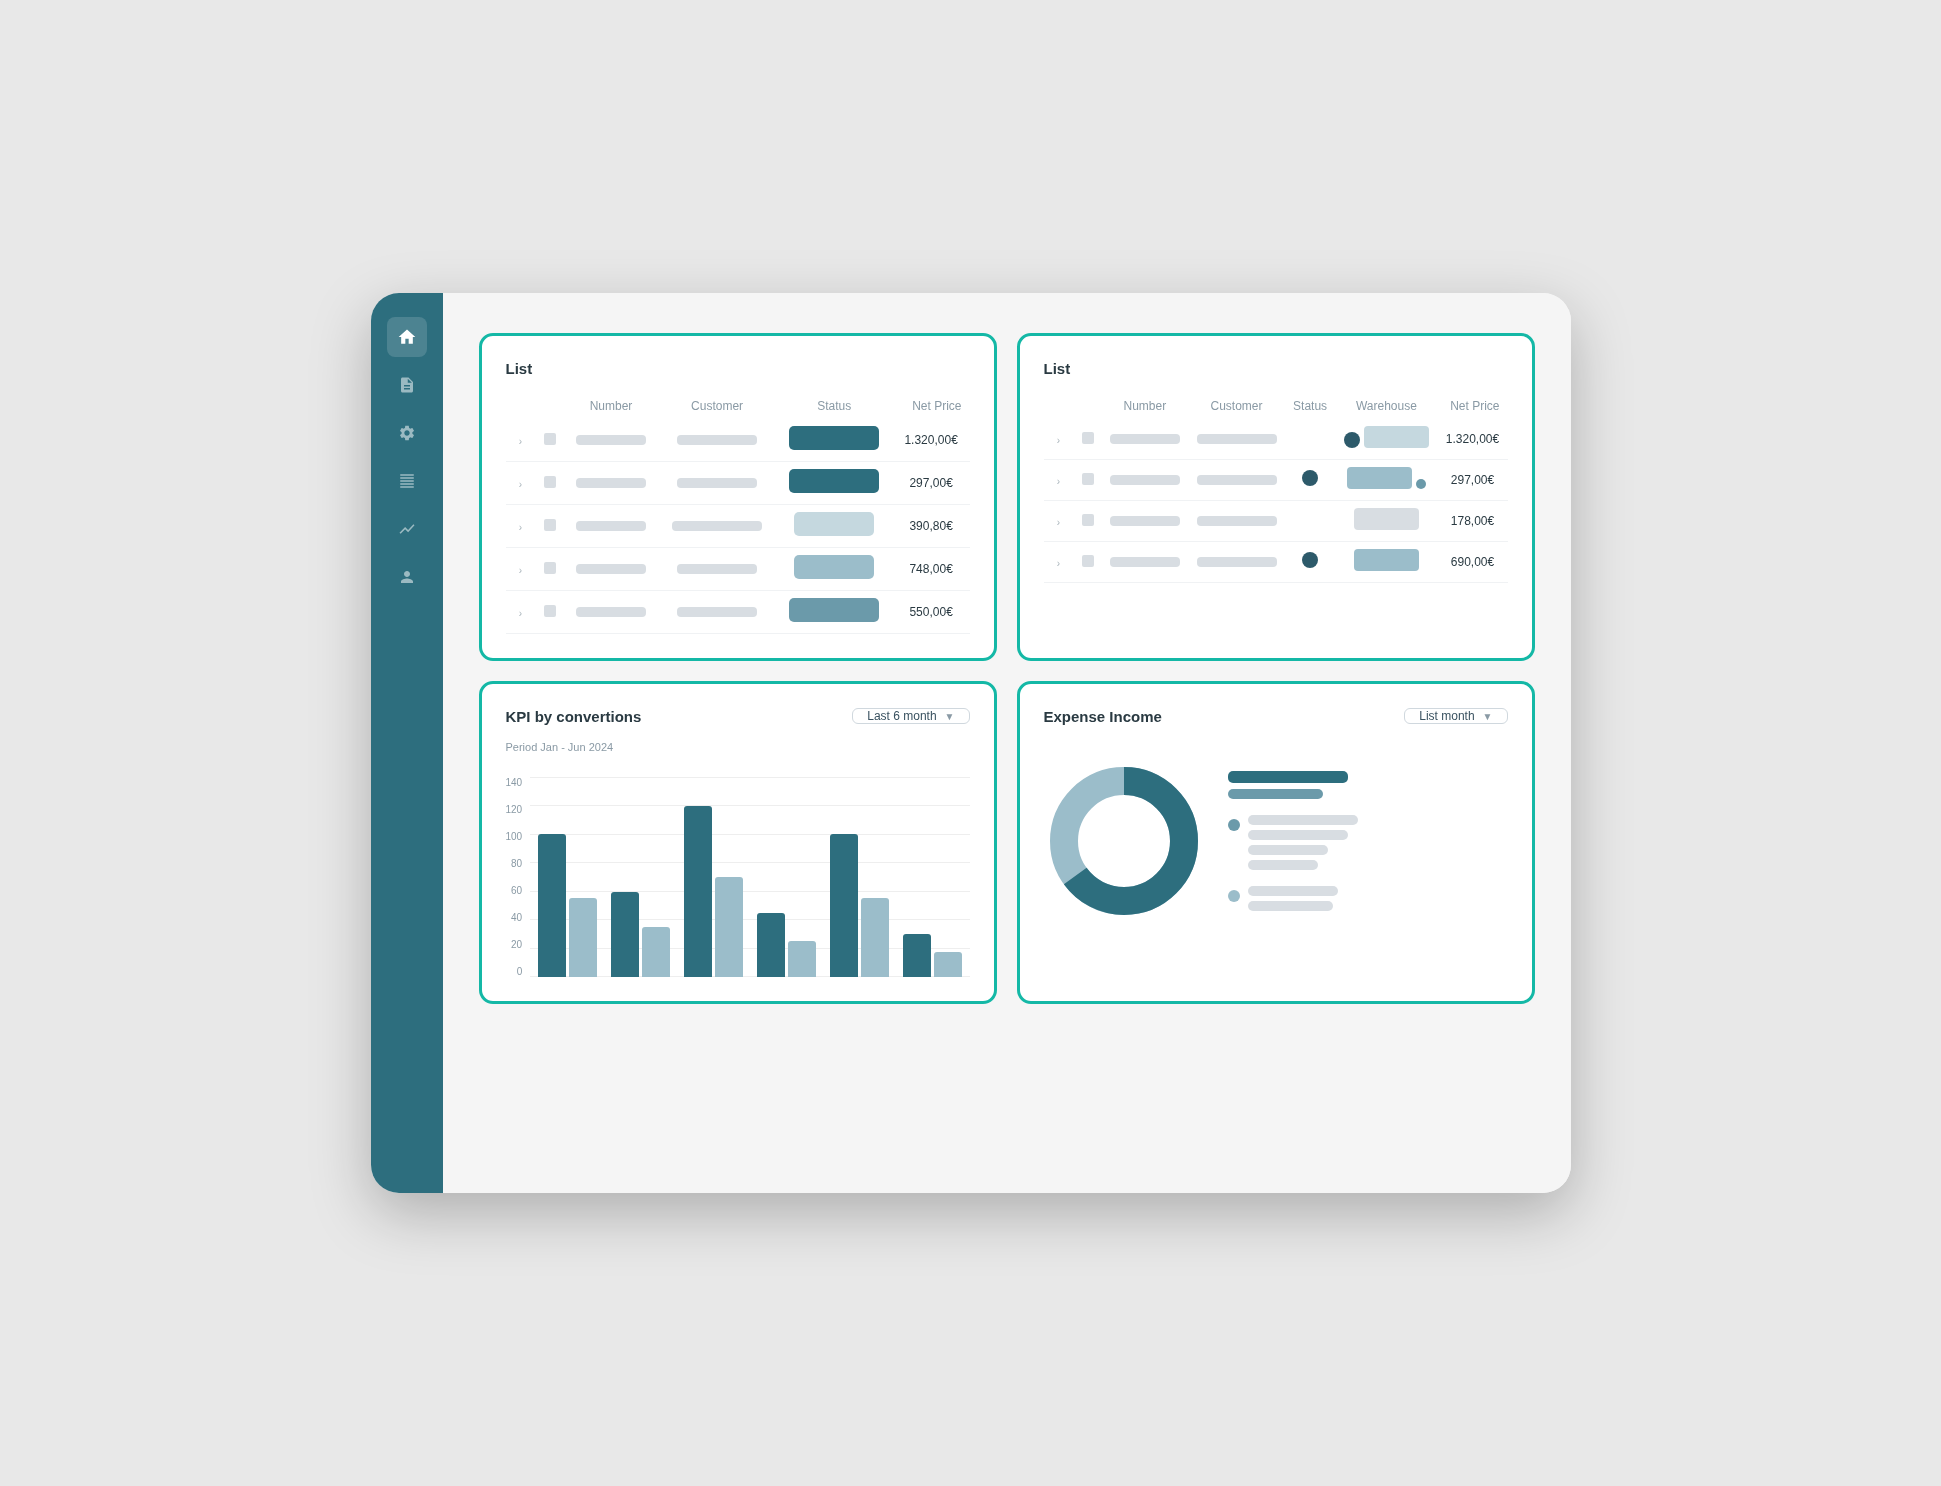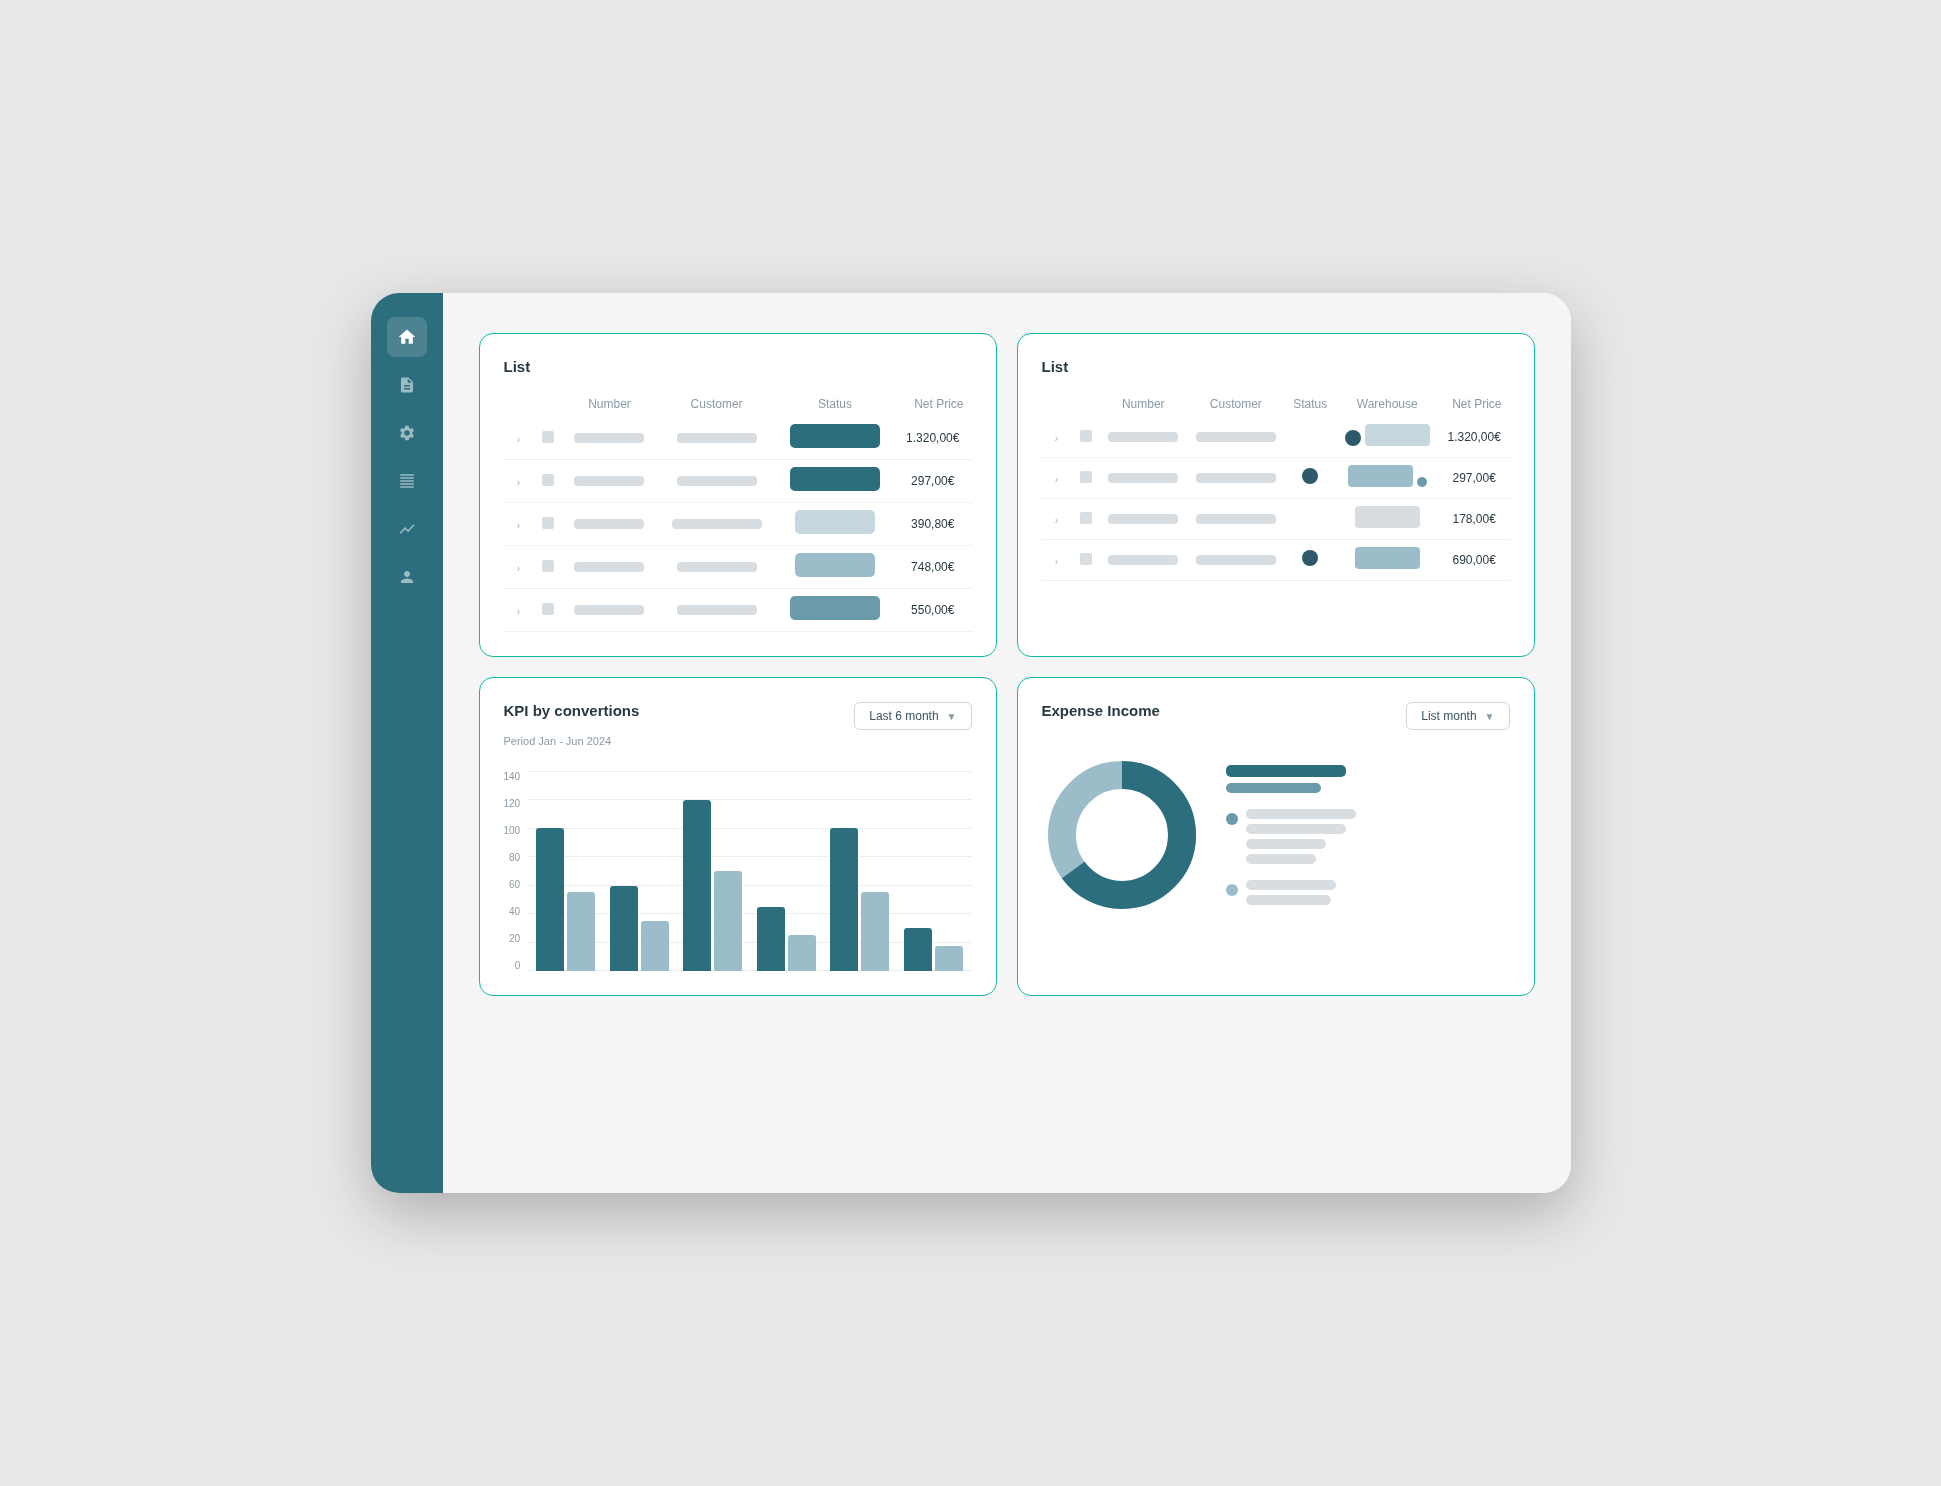--- a/index.html
+++ b/index.html
@@ -63,21 +63,21 @@
     
     .cards-grid {
       display: grid;
       grid-template-columns: 1fr 1fr;
       gap: 20px;
     }
     .card {
       background: #fff;
       border-radius: 14px;
       padding: 24px;
-      border: 1px solid #14b8a6;
+      border: 3px solid #14b8a6;
     }
     .card-title {
       font-size: 15px;
       font-weight: 600;
       color: #2a3a42;
       margin-bottom: 16px;
     }
     
     .list-table {
       width: 100%;
@@ -150,21 +150,21 @@
       font-size: 11px;
       color: #8a9aa5;
       margin-bottom: 16px;
     }
     .dropdown-btn {
       display: flex;
       align-items: center;
       gap: 8px;
       border: 1px solid #d0d8de;
       border-radius: 6px;
-      padding: 6px 14px;
+      padding: 0 14px;
       font-size: 12px;
       color: #3a5260;
       background: #fff;
       cursor: pointer;
     }
     .dropdown-arrow {
       font-size: 10px;
       color: #8a9aa5;
     }
     .y-label {

